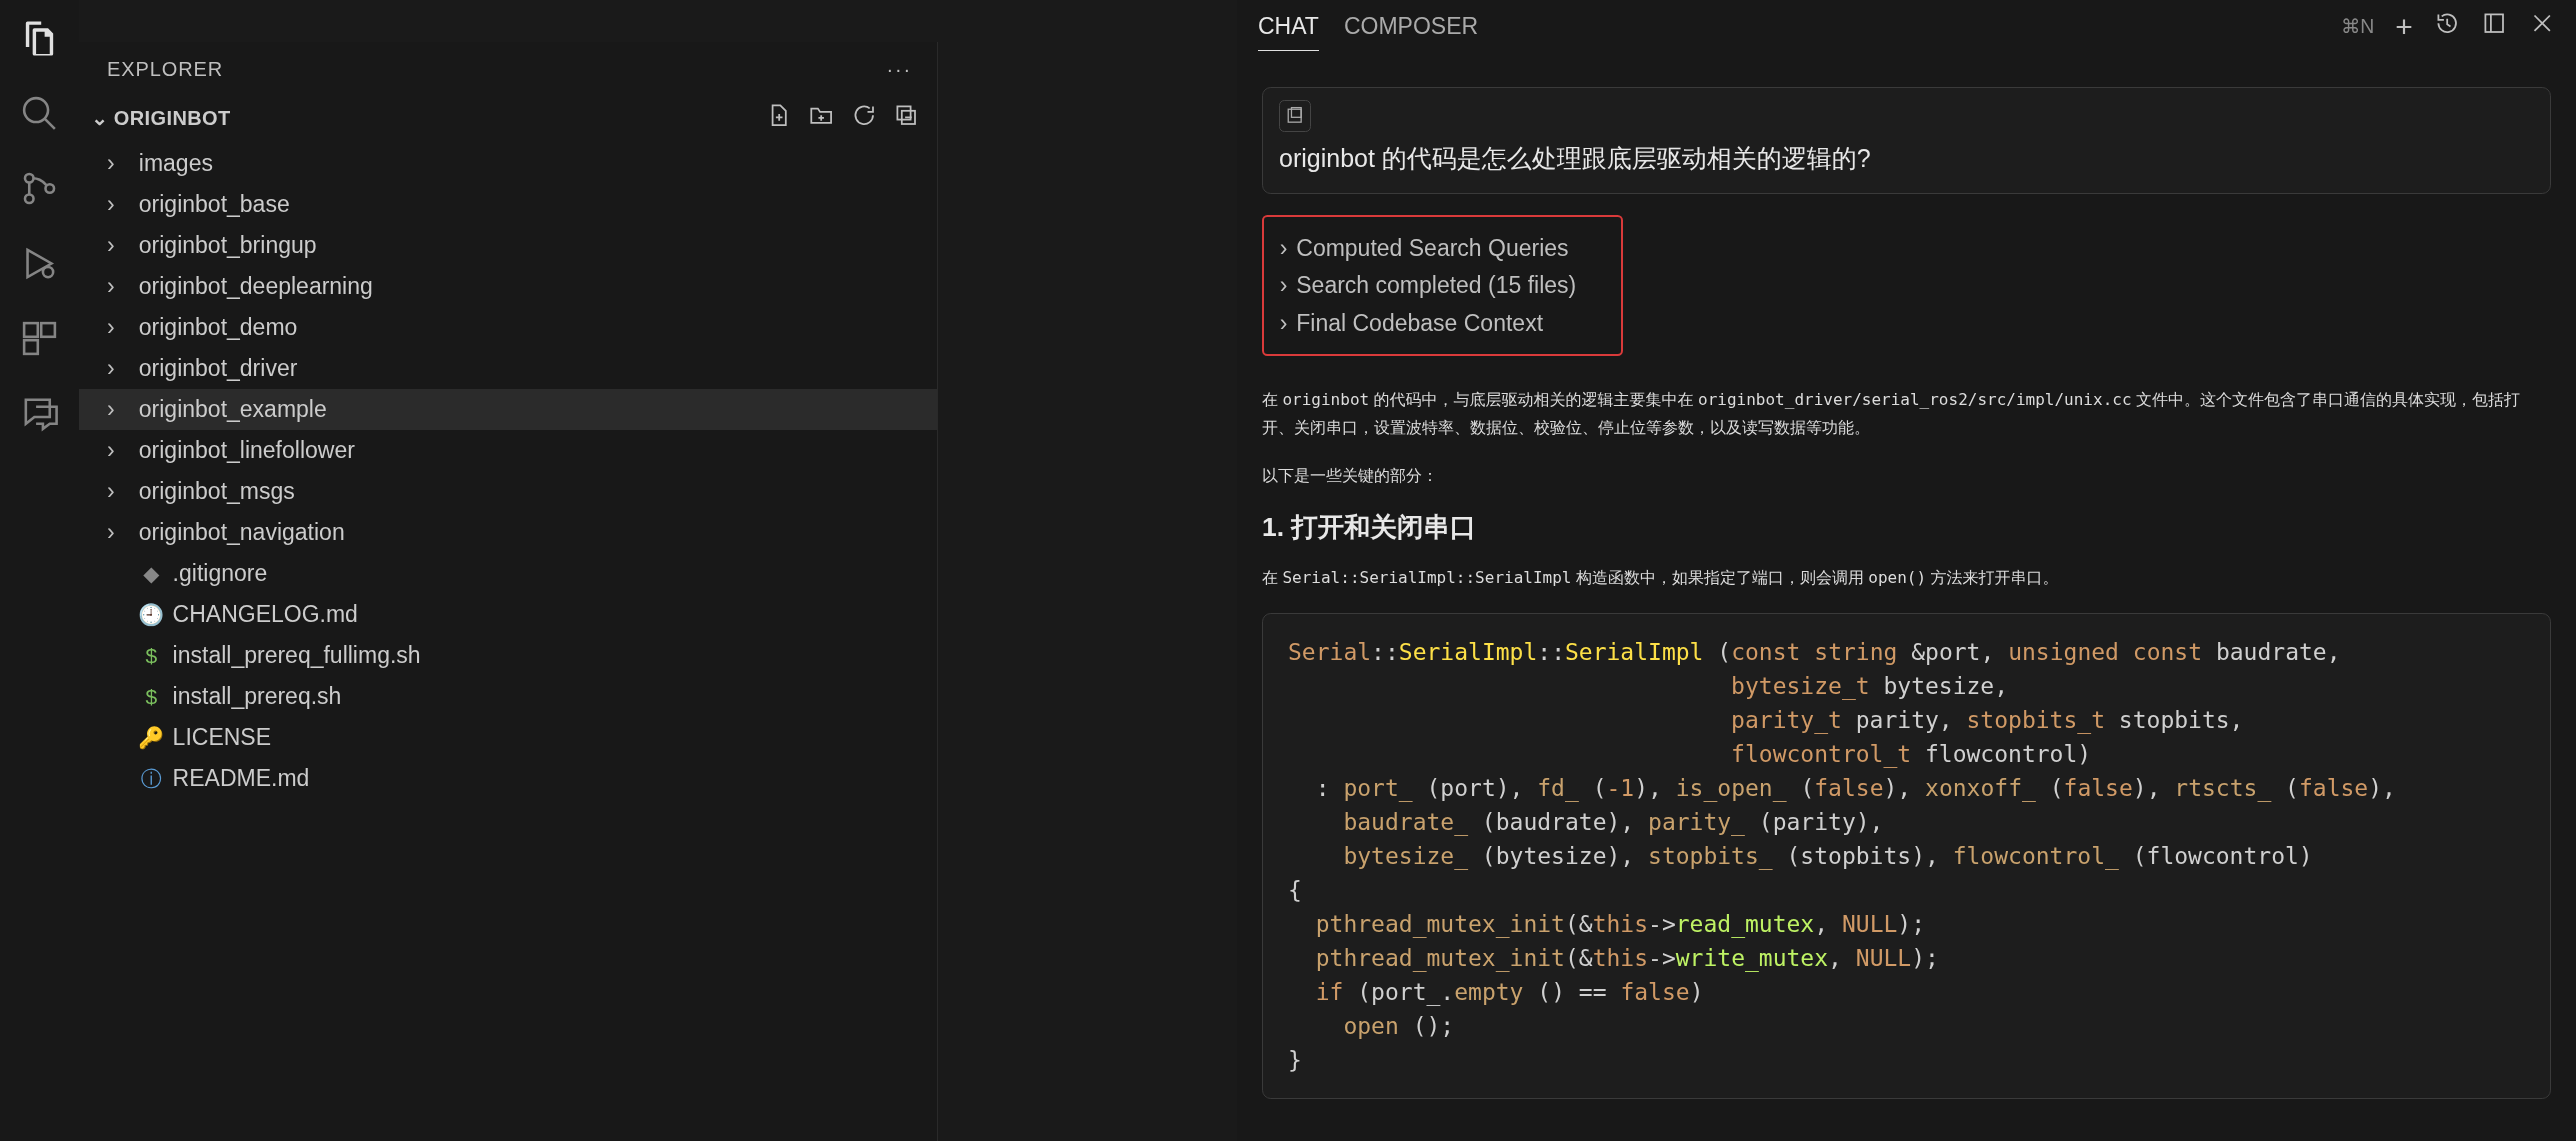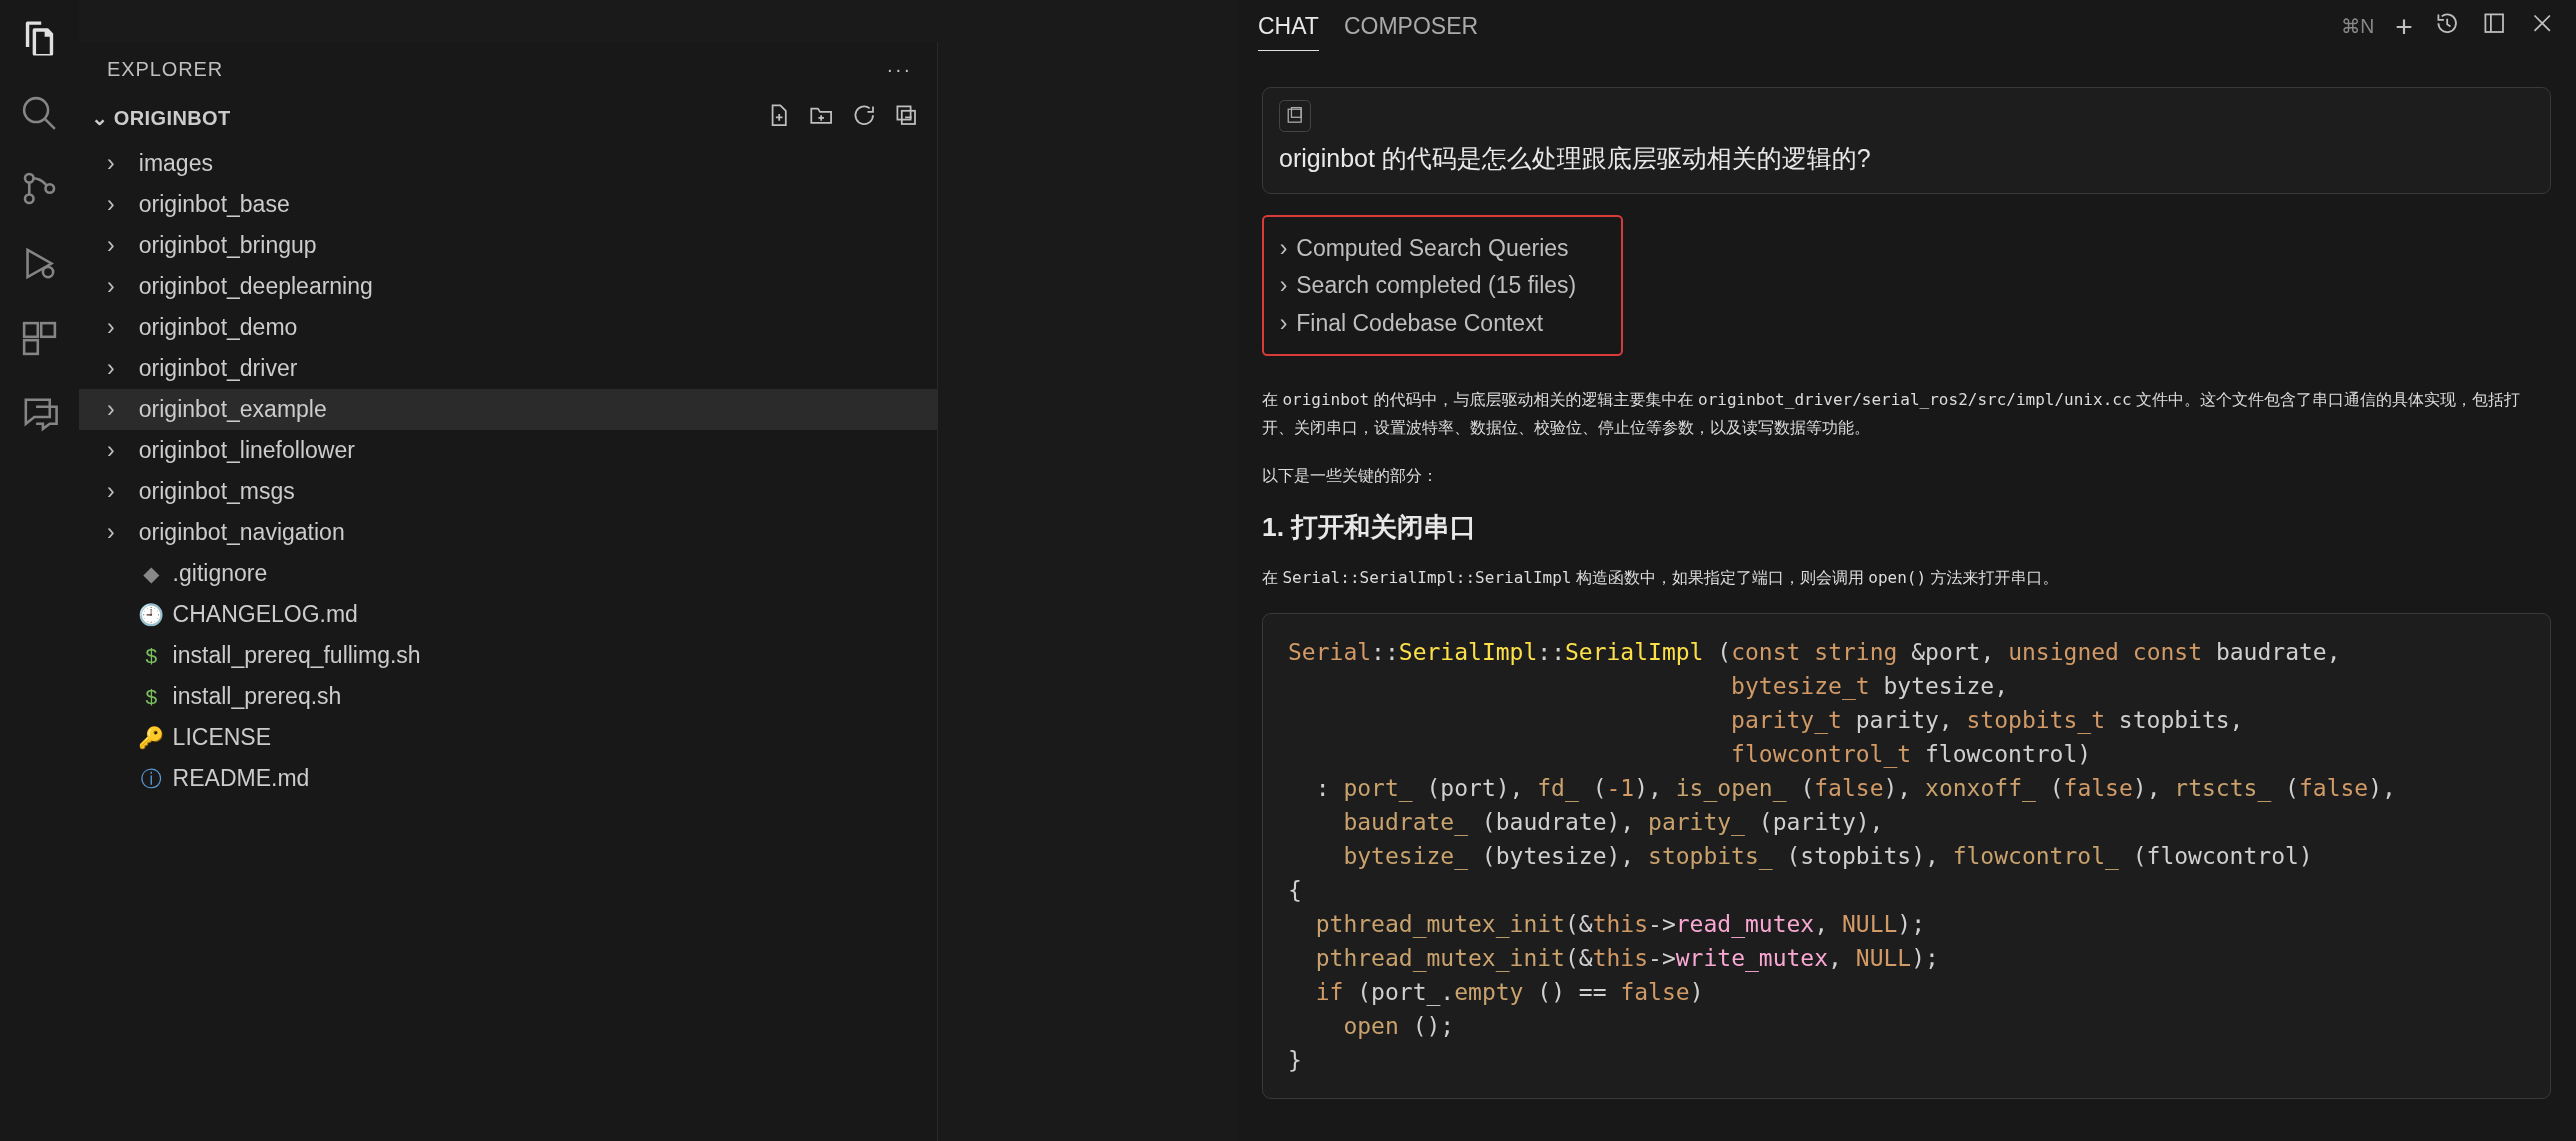--- a/index.html
+++ b/index.html
@@ -29,21 +29,21 @@
 .chat-body { flex:1; overflow:auto; padding:17.6px 25px; }
 .prompt-card { border:0.9px solid #3a3a3a; border-radius:8.8px; padding:12.3px 16px 17.6px; background:#1d1d1d; margin-bottom:21px;margin-top:16px; }
 .prompt-chip { width:32px; height:32px; border:0.9px solid #444; border-radius:5.3px; display:flex; align-items:center; justify-content:center; margin-bottom:10.6px; color:#aaa; }
 .prompt-text { color:#e8e8e8; font-size:25px; }
 .collap-box { border:2.6px solid #d93a3a; border-radius:5.3px; padding:12.3px 7px; margin:5.3px 0 30px; width:361px; }
 .coll-row { display:flex; align-items:center; gap:8.8px; padding:5.3px 8.8px; color:#bfbfbf; font-size:23px; cursor:pointer; }
 .answer p { color:#dcdcdc; font-size:16px; line-height:1.7; margin-bottom:21px; }
 .answer code.inline { font-family:Menlo,Consolas,monospace; color:#dcdcdc; }
 .answer h3 { color:#e8e8e8; font-size:26.4px; font-weight:700; margin:19.4px 0 19.4px; }
 .codeblock { border:0.9px solid #3a3a3a; border-radius:8.8px; padding:21px 25px; background:#1d1d1d; font-family:Menlo,Consolas,monospace; font-size:23px; line-height:1.48; white-space:pre; color:#d0d0d0; overflow-x:auto; }
-.tk-type{color:#d19a66;} .tk-kw{color:#d19a66;} .tk-fn{color:#fde047;} .tk-lit{color:#d19a66;} .tk-mem{color:#f9a8d4;} .tk-call{color:#c9a26d;}
+.tk-type{color:#d19a66;} .tk-kw{color:#d19a66;} .tk-fn{color:#fde047;} .tk-lit{color:#d19a66;} .tk-mem{color:#bef264;} .tk-call{color:#c9a26d;}
 .dots{letter-spacing:1.8px;}
 svg.i{width:26.4px;height:26.4px;stroke:currentColor;fill:none;stroke-width:1.6;}
 </style>
 </head>
 <body>
 
 <div class="root">
   <div class="activity-bar">
     <div class="ico active">
         <svg viewBox="0 0 24 24">

